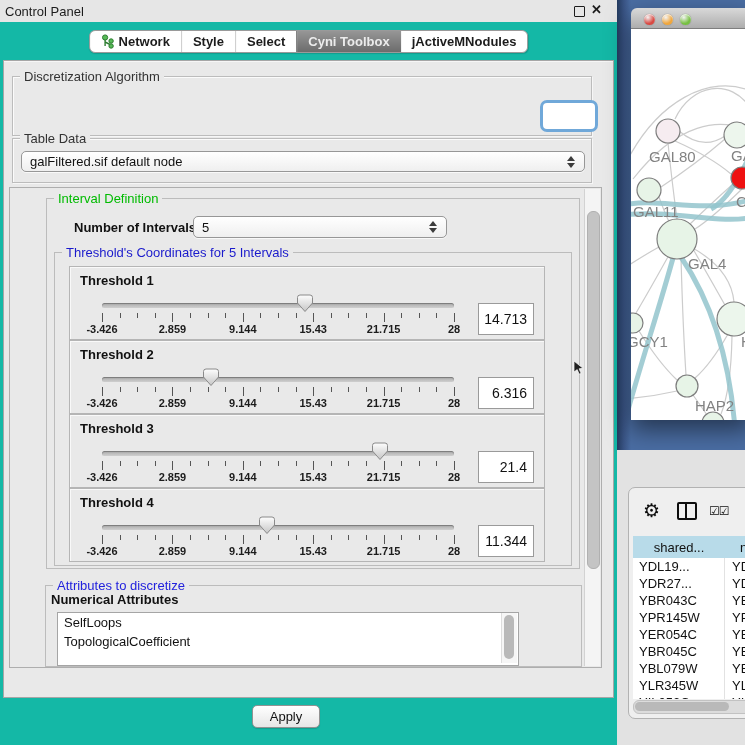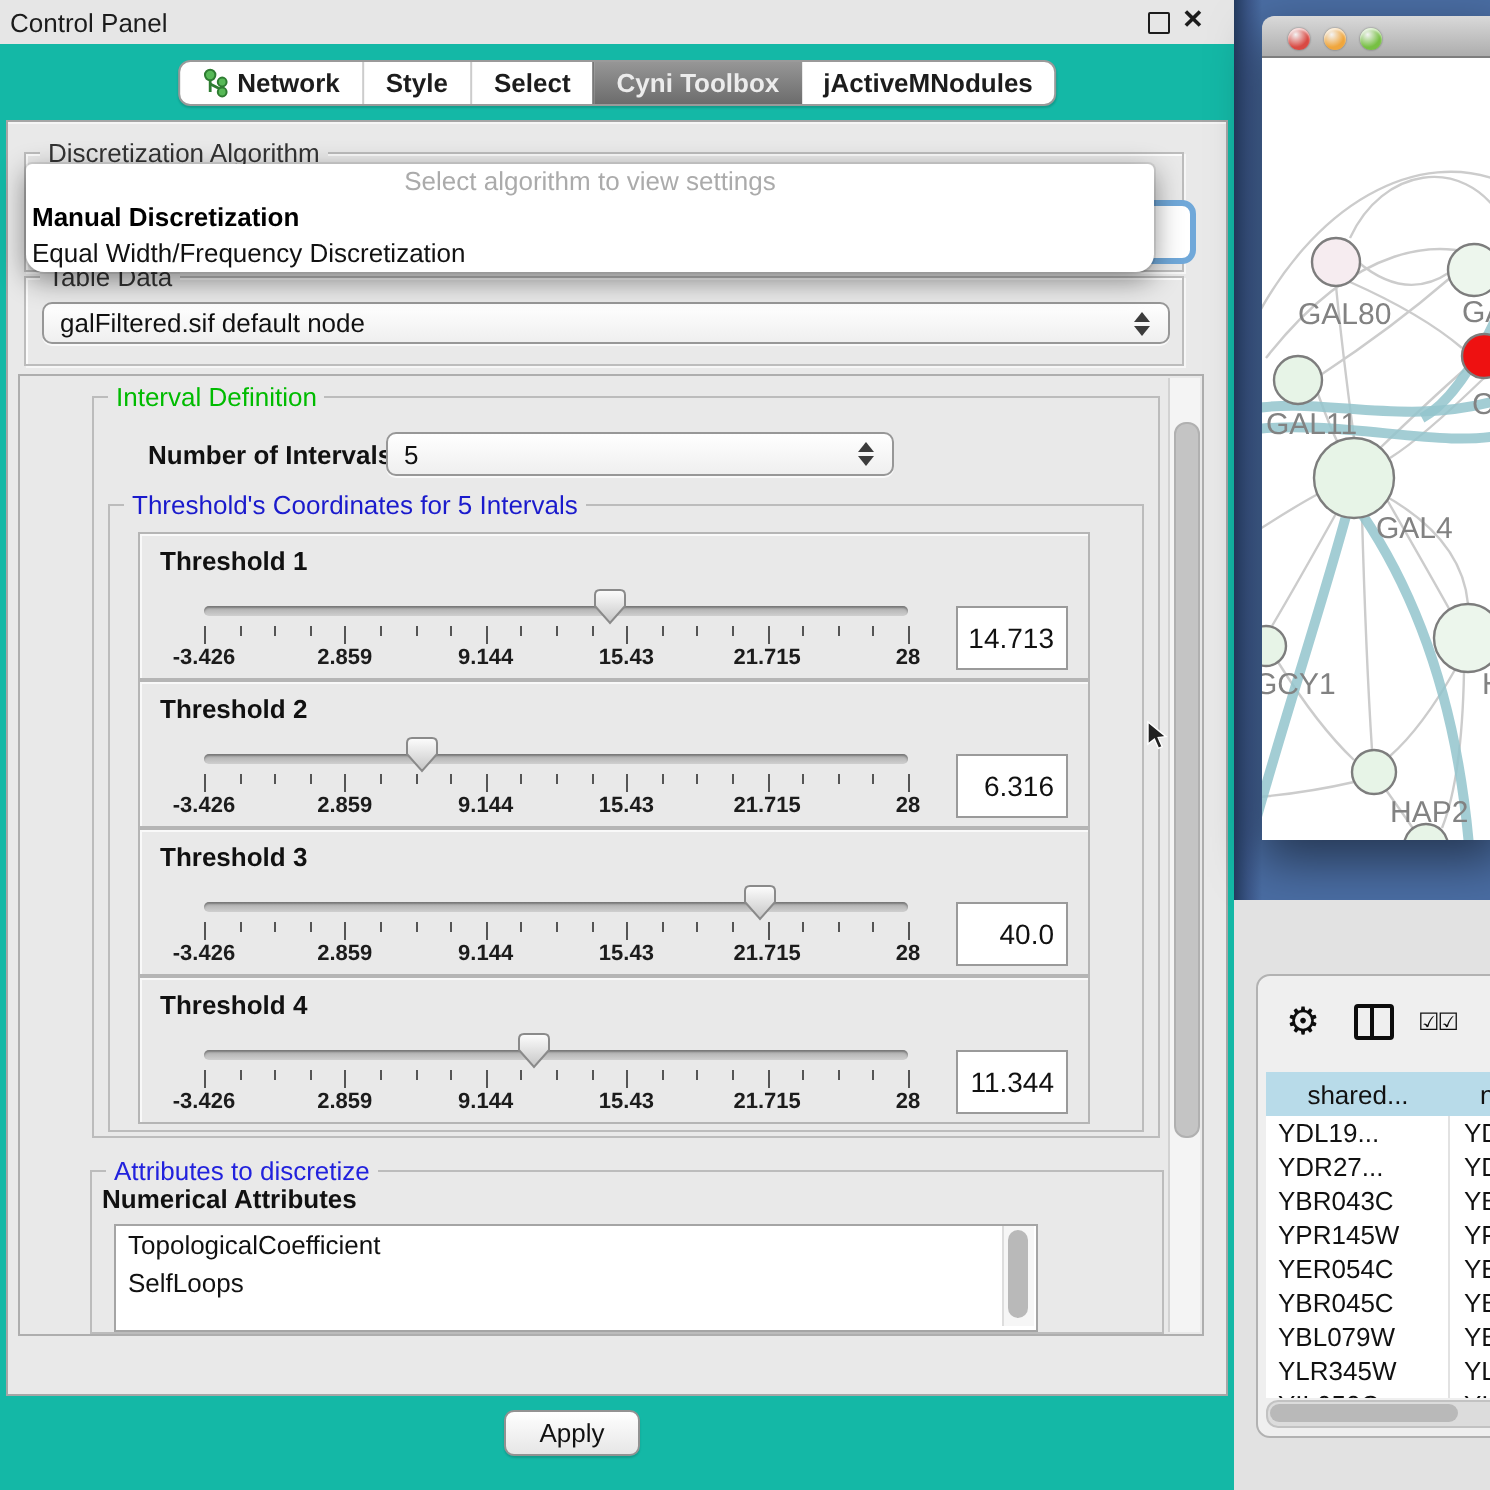--- a/index.html
+++ b/index.html
@@ -128,25 +128,20 @@
       </div>
   </div>
 
   <div class="abs main-panel"></div>
 
   <div class="abs tbox" style="left:12px;top:76px;width:578px;height:58px">
     <span class="tbox-title" style="color:#333">Discretization Algorithm</span>
   </div>
   <div class="abs focus-frag"></div>
 
-  <div class="abs popup">
-    <div class="popup-row popup-ph">Select algorithm to view settings</div>
-    <div class="popup-row popup-opt0">Manual Discretization</div>
-    <div class="popup-row">Equal Width/Frequency Discretization</div>
-  </div>
 
   <div class="abs tbox" style="left:12px;top:138px;width:578px;height:43px">
     <span class="tbox-title" style="color:#333">Table Data</span>
     <div class="combo" style="position:absolute;left:8px;top:12px;width:564px;height:21px;box-sizing:border-box">
       <span>galFiltered.sif default node</span>
       <span class="spin">
           <b class="up"></b>
           <b class="dn"></b>
         </span>
     </div>
@@ -269,21 +264,21 @@
           <div class="tick" style="left: 313.6px; top: 46px; height: 9px;"></div>
           <div class="tick-lab" style="left: 313.6px; top: 56px;">21.715</div>
           <div class="tick" style="left: 331.2px; top: 46px; height: 5px;"></div>
           <div class="tick" style="left: 348.8px; top: 46px; height: 5px;"></div>
           <div class="tick" style="left: 366.4px; top: 46px; height: 5px;"></div>
           <div class="tick" style="left: 384px; top: 46px; height: 9px;"></div>
           <div class="tick-lab" style="left: 384px; top: 56px;">28</div>
           <div class="thumb" style="left: 310.074px;"><svg width="17" height="19" viewBox="0 0 17 19">
               <path d="M3.5 1 H13.5 Q16 1 16 3.5 V9 L8.5 17.5 L1 9 V3.5 Q1 1 3.5 1 Z" fill="url(#thumbGrad)" stroke="#8a8a8a"></path>
             </svg></div>
-          <div class="thr-value">40.0</div>
+          <div class="thr-value">21.4</div>
         </div>
         <div class="thr-panel" style="top: 235px;">
           <div class="thr-label">Threshold 4</div>
           <div class="thr-track"></div>
           <div class="tick" style="left: 32px; top: 46px; height: 9px;"></div>
           <div class="tick-lab" style="left: 32px; top: 56px;">-3.426</div>
           <div class="tick" style="left: 49.6px; top: 46px; height: 5px;"></div>
           <div class="tick" style="left: 67.2px; top: 46px; height: 5px;"></div>
           <div class="tick" style="left: 84.8px; top: 46px; height: 5px;"></div>
           <div class="tick" style="left: 102.4px; top: 46px; height: 9px;"></div>
@@ -314,22 +309,22 @@
           <div class="thr-value">11.344</div>
         </div>
       </div>
   </div>
 
   <div class="abs tbox" style="left:45px;top:585px;width:535px;height:80px;box-shadow:none">
     <span class="tbox-title" id="attrTitle" style="color: rgb(34, 34, 221);">Attributes to discretize</span>
     <span style="position:absolute;left:5px;top:6px;font-size:13px;font-weight:bold">Numerical Attributes</span>
     <div class="list-box" style="position:absolute;left:11px;top:26px;width:460px;height:52px;overflow:hidden">
       <div id="attrItems">
+          <div class="list-item">SelfLoops</div>
           <div class="list-item">TopologicalCoefficient</div>
-          <div class="list-item">SelfLoops</div>
         </div>
     </div>
     <div style="position:absolute;left:455px;top:27px;width:15px;height:50px;background:#f6f6f6;border-left:1px solid #ddd">
       <div style="position:absolute;left:2px;top:2px;width:10px;height:44px;border-radius:5px;background:#b9b9b9"></div>
     </div>
   </div>
 
   <div class="abs aqua-btn" style="left:252px;top:705px;width:66px;height:21px">
     <span>Apply</span>
   </div>

